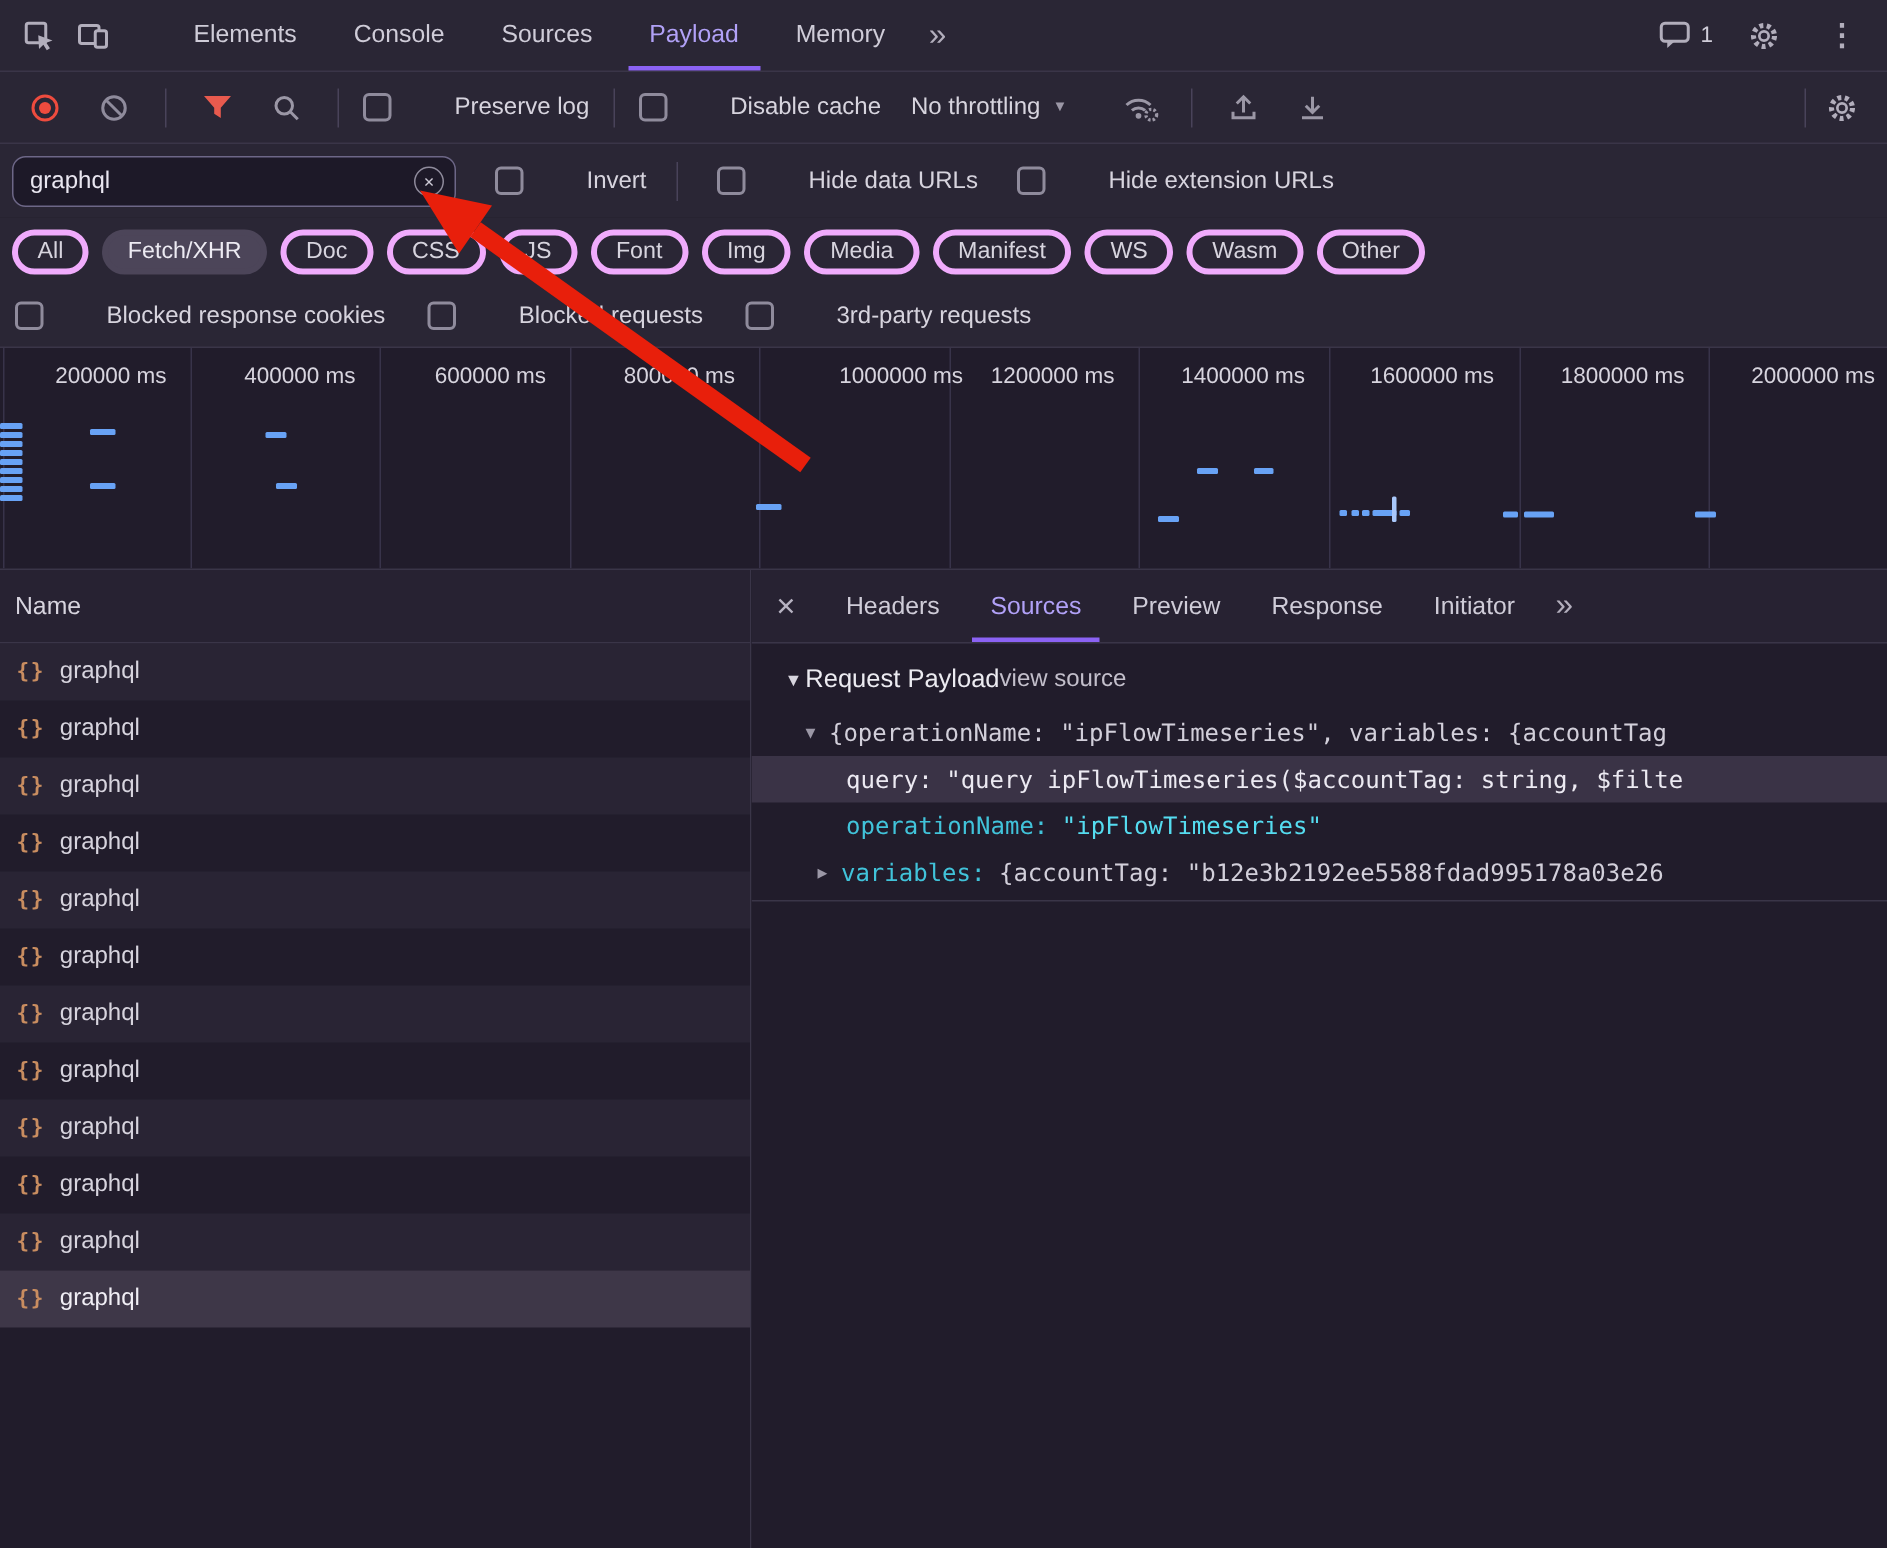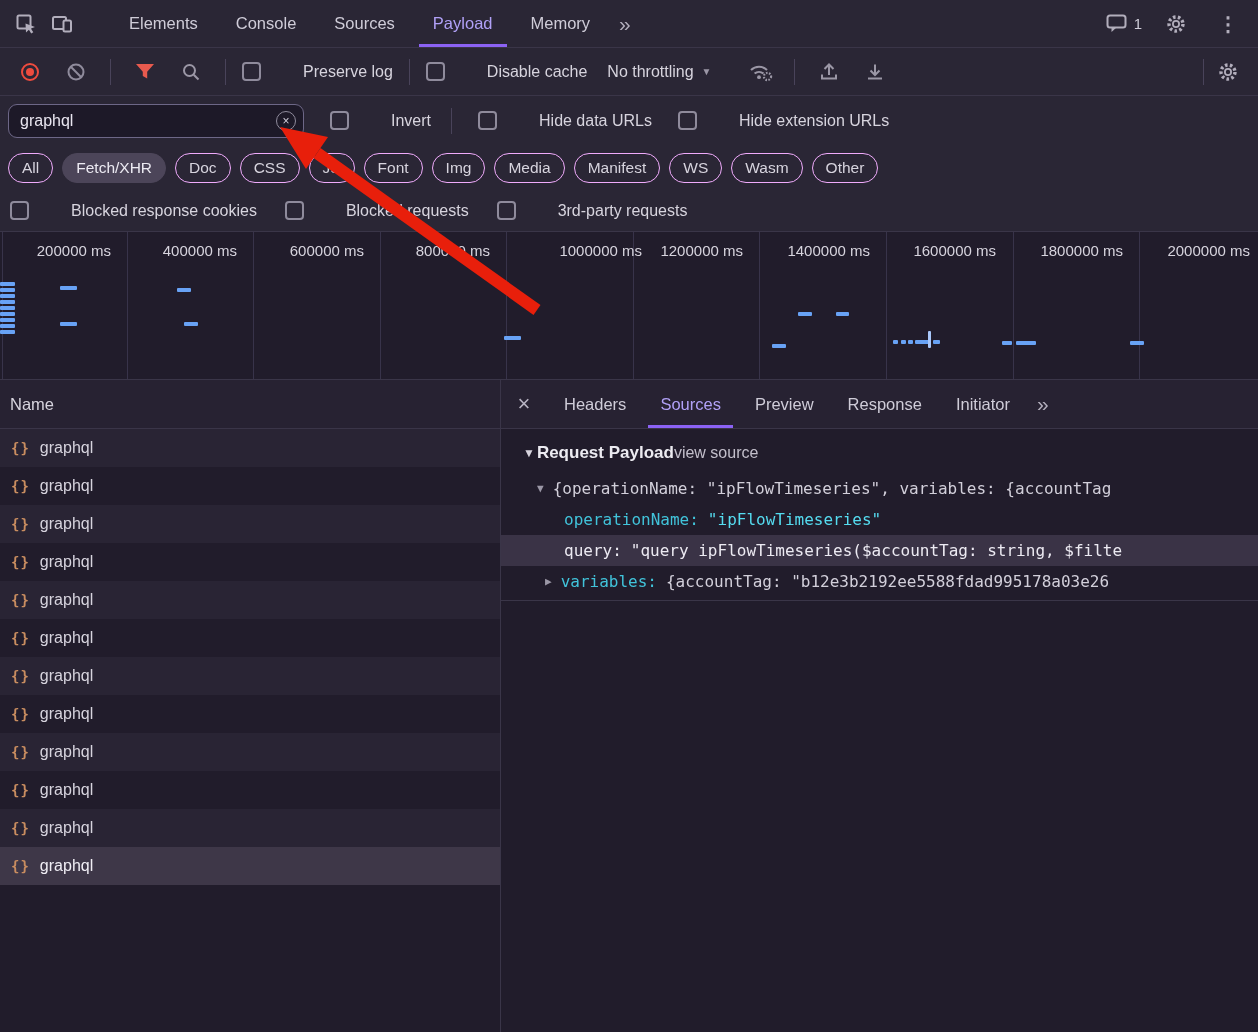--- a/index.html
+++ b/index.html
@@ -44,21 +44,21 @@
                   color:#e9e6f0; font-size:16px; padding:0 36px 0 11px; outline:none;
                   font-family:"Liberation Sans", sans-serif; }
   .clear-btn { position:absolute; right:8px; top:7px; width:20px; height:20px; border:1.5px solid #8f8b9c;
                border-radius:50%; display:flex; align-items:center; justify-content:center;
                font-size:12px; color:#cfccd8; line-height:1; }
   .ml26 { margin-left:26px; }
   .ml20 { margin-left:20px; }
 
   
   .pills-row { height:45px; background:#2a2635; display:flex; align-items:center; padding:0 8px; gap:9px; }
-  .pill { height:30px; padding:0 13px; border:1px solid #f0abfc; border-radius:16px; font-size:15.5px;
+  .pill { height:30px; padding:0 13px; border:4px solid #f0abfc; border-radius:16px; font-size:15.5px;
           display:flex; align-items:center; color:#d7d4de; background:transparent; white-space:nowrap;
           font-family:"Liberation Sans", sans-serif; }
   .pill.selected { background:#4c4559; border-color:#4c4559; color:#eceaf2; }
 
   
   .checks-row { height:42px; background:#2a2635; border-bottom:1px solid #3a3548;
                 display:flex; align-items:center; padding:0 10px; gap:28px; }
 
   
   .overview { position:relative; height:148px; background:#211c2b; border-bottom:1px solid #3a3548; overflow:hidden; }
@@ -84,21 +84,21 @@
   .dtabs { display:flex; height:100%; }
   .dtab { padding:0 17px; height:100%; display:flex; align-items:center; font-size:16.5px; color:#cfccd8;
           position:relative; white-space:nowrap; }
   .dtab.active { color:#b1a1f7; }
   .dtab.active::after { content:""; position:absolute; left:5px; right:5px; bottom:0; height:3px; background:#8b62f4; }
 
   
   .payload { padding-top:14px; }
   .section-head { display:flex; align-items:center; padding:0 0 10px 22px; }
   .tri-s { color:#d7d4de; font-size:12px; margin-right:2px; }
-  .section-title { font-weight:bold; font-size:17px; color:#ecebf1; }
+  .section-title { font-weight:normal; font-size:17px; color:#ecebf1; }
   .view-source { color:#c3bfcb; font-size:16px; }
   .code-line { height:31px; display:flex; align-items:center; font-family:"DejaVu Sans Mono", monospace;
                font-size:16px; white-space:nowrap; overflow:hidden; }
   .tri { color:#9b97a6; font-size:11px; margin-right:9px; flex:none; }
   .plain { color:#d2cfda; }
   .key { color:#41c3da; }
   .str { color:#55dcf0; margin-left:9px; }
   .preview-line { padding-left:36px; }
   .op-line, .query-line { padding-left:63px; }
   .query-line { background:#3a3346; }
@@ -404,27 +404,27 @@
       <div class="payload">
         <div class="section-head">
           <span class="tri-s">▼</span>
           <span class="section-title">Request Payload</span>
           <span class="view-source">view source</span>
         </div>
         <div class="code-line preview-line">
           <span class="tri">▼</span>
           <span class="plain">{operationName: "ipFlowTimeseries", variables: {accountTag</span>
         </div>
+        <div class="code-line query-line">
+          <span class="wkey">query:</span>
+          <span class="wval">"query ipFlowTimeseries($accountTag: string, $filte</span>
+        </div>
         <div class="code-line op-line">
           <span class="key">operationName:</span>
           <span class="str">"ipFlowTimeseries"</span>
-        </div>
-        <div class="code-line query-line">
-          <span class="wkey">query:</span>
-          <span class="wval">"query ipFlowTimeseries($accountTag: string, $filte</span>
         </div>
         <div class="code-line vars-line">
           <span class="tri">▶</span>
           <span class="key">variables:</span>
           <span class="plain">{accountTag: "b12e3b2192ee5588fdad995178a03e26</span>
         </div>
         <div class="payload-divider"></div>
       </div>
     </div>
   </div>

